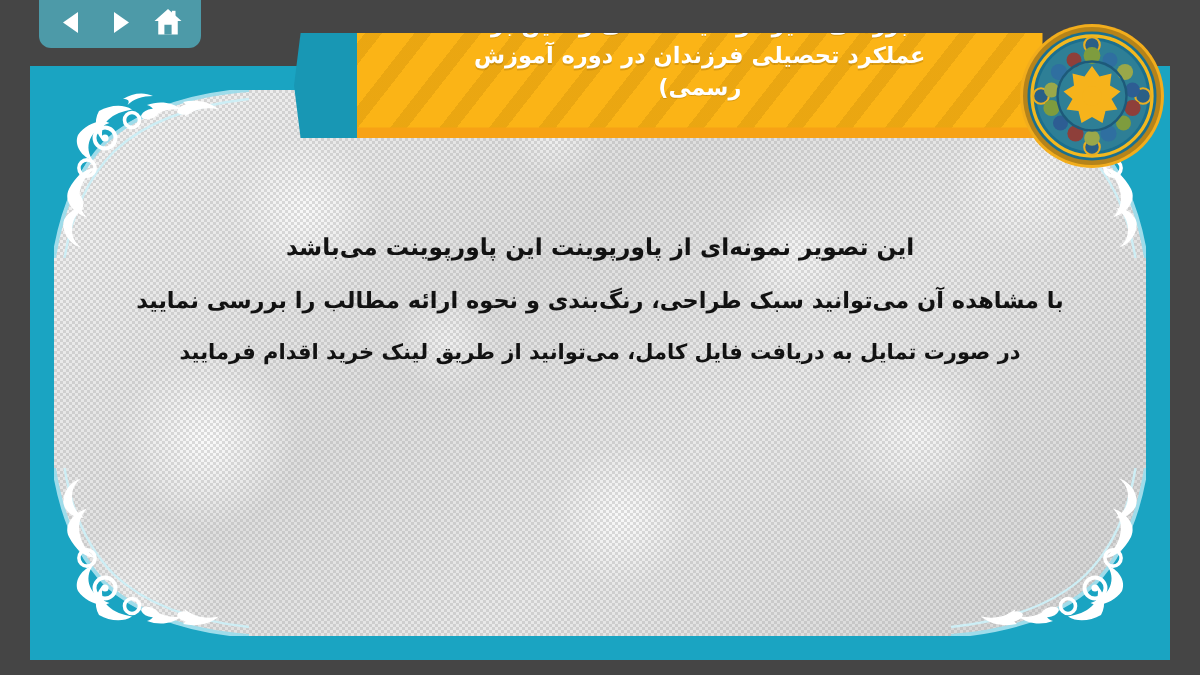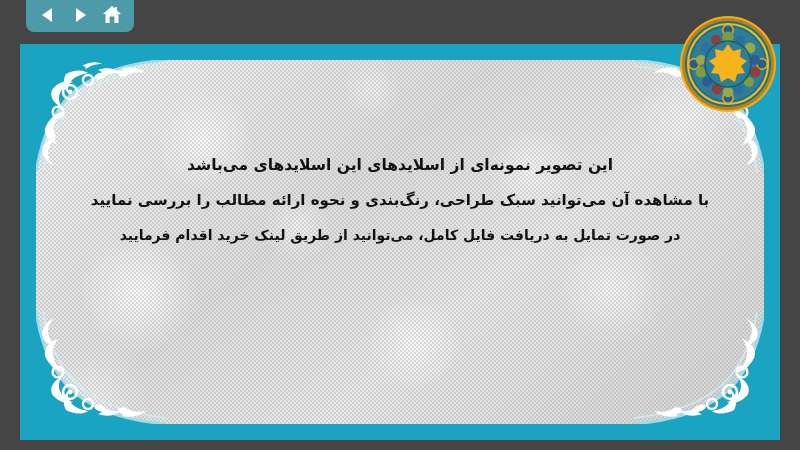--- a/index.html
+++ b/index.html
@@ -314,28 +314,38 @@
             <path d="M86,8 c9,-2 18,0 24,5 c-9,-2 -17,0 -23,5 c2,-5 2,-8 -1,-10 z"></path>
             <path d="M10,66 c4,-8 11,-14 18,-14 c-6,4 -10,10 -11,17 c-1,6 1,12 5,16 c-9,-3 -16,-11 -12,-19 z"></path>
             <path d="M7,86 c3,-5 8,-8 13,-7 c-5,3 -8,8 -8,14 c0,5 2,9 6,12 c-8,-2 -14,-12 -11,-19 z"></path>
             <ellipse cx="64" cy="16" rx="6" ry="3.2" transform="rotate(-18 64 16)"></ellipse>
             <ellipse cx="88" cy="13" rx="6" ry="3.2" transform="rotate(-14 88 13)"></ellipse>
           </g>
         </svg>
       </div>
 
       <div id="body-text">
-        <span class="bline l1">این تصویر نمونه‌ای از اسلایدهای این اسلایدهای می‌باشد</span>
+        <span class="bline l1">این تصویر نمونه‌ای از پاورپوینت این پاورپوینت می‌باشد</span>
         <span class="bline l2">با مشاهده آن می‌توانید سبک طراحی، رنگ‌بندی و نحوه ارائه مطالب را بررسی نمایید</span>
         <span class="bline l3">در صورت تمایل به دریافت فایل کامل، می‌توانید از طریق لینک خرید اقدام فرمایید</span>
       </div>
 
     </div>
   </div>
 
+  <div id="title-banner-wrap">
+    <div id="banner-arrow"></div>
+    <div id="banner-body">
+      <div id="title-text">
+        <span>بررسی تأثیر موقعیت شغلی والدین بر</span><br>
+        <span>عملکرد تحصیلی فرزندان در دوره آموزش</span><br>
+        <span>رسمی)</span>
+      </div>
+    </div>
+  </div>
 
   <div id="medallion">
     <svg width="100" height="100" viewBox="0 0 100 100">
       <circle cx="50" cy="50" r="48" fill="#f2ad1c"></circle>
       <circle cx="50" cy="50" r="46" fill="#b5831a"></circle>
       <circle cx="50" cy="50" r="43" fill="#1b6f8e"></circle>
       <circle cx="50" cy="50" r="40" fill="none" stroke="#f2b81f" stroke-width="2.2"></circle>
       <circle cx="50" cy="50" r="37" fill="#2e7f96"></circle>
 
       <g>

